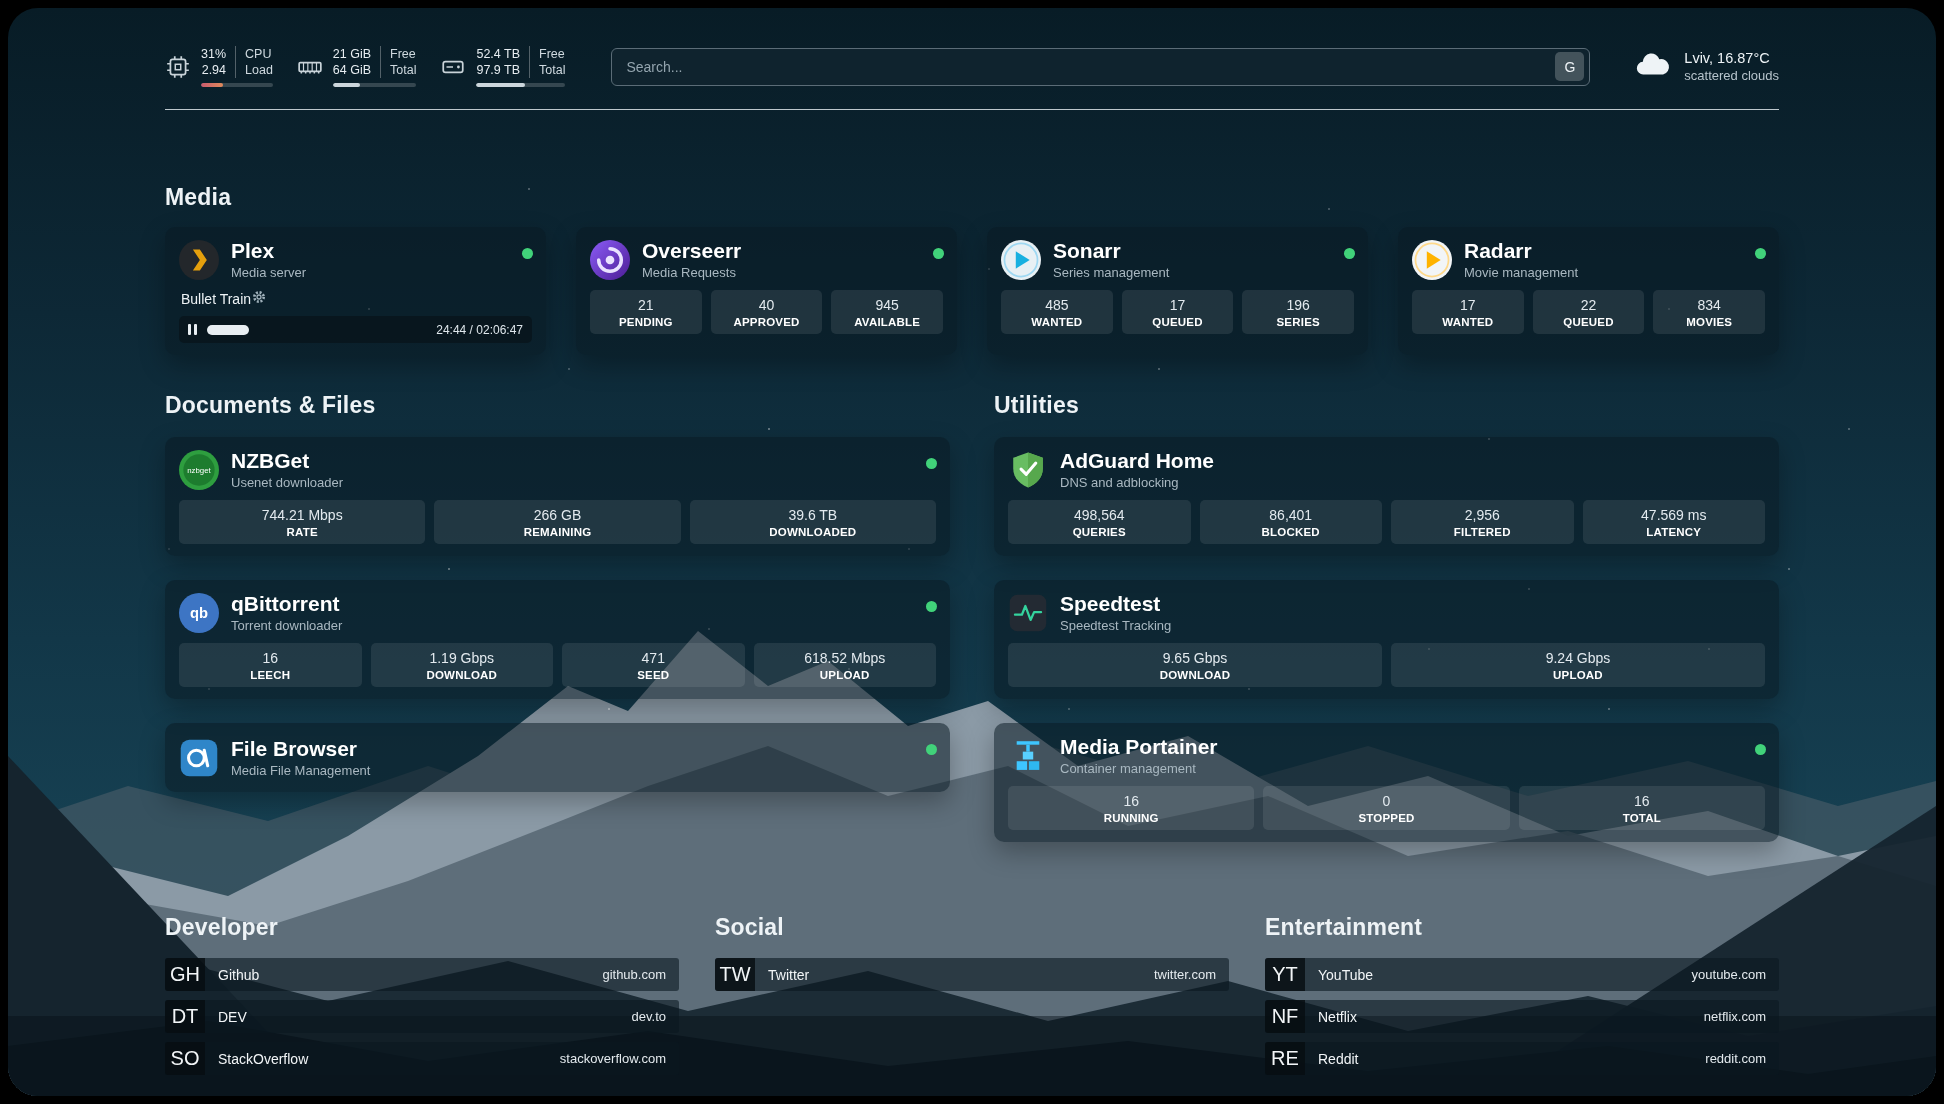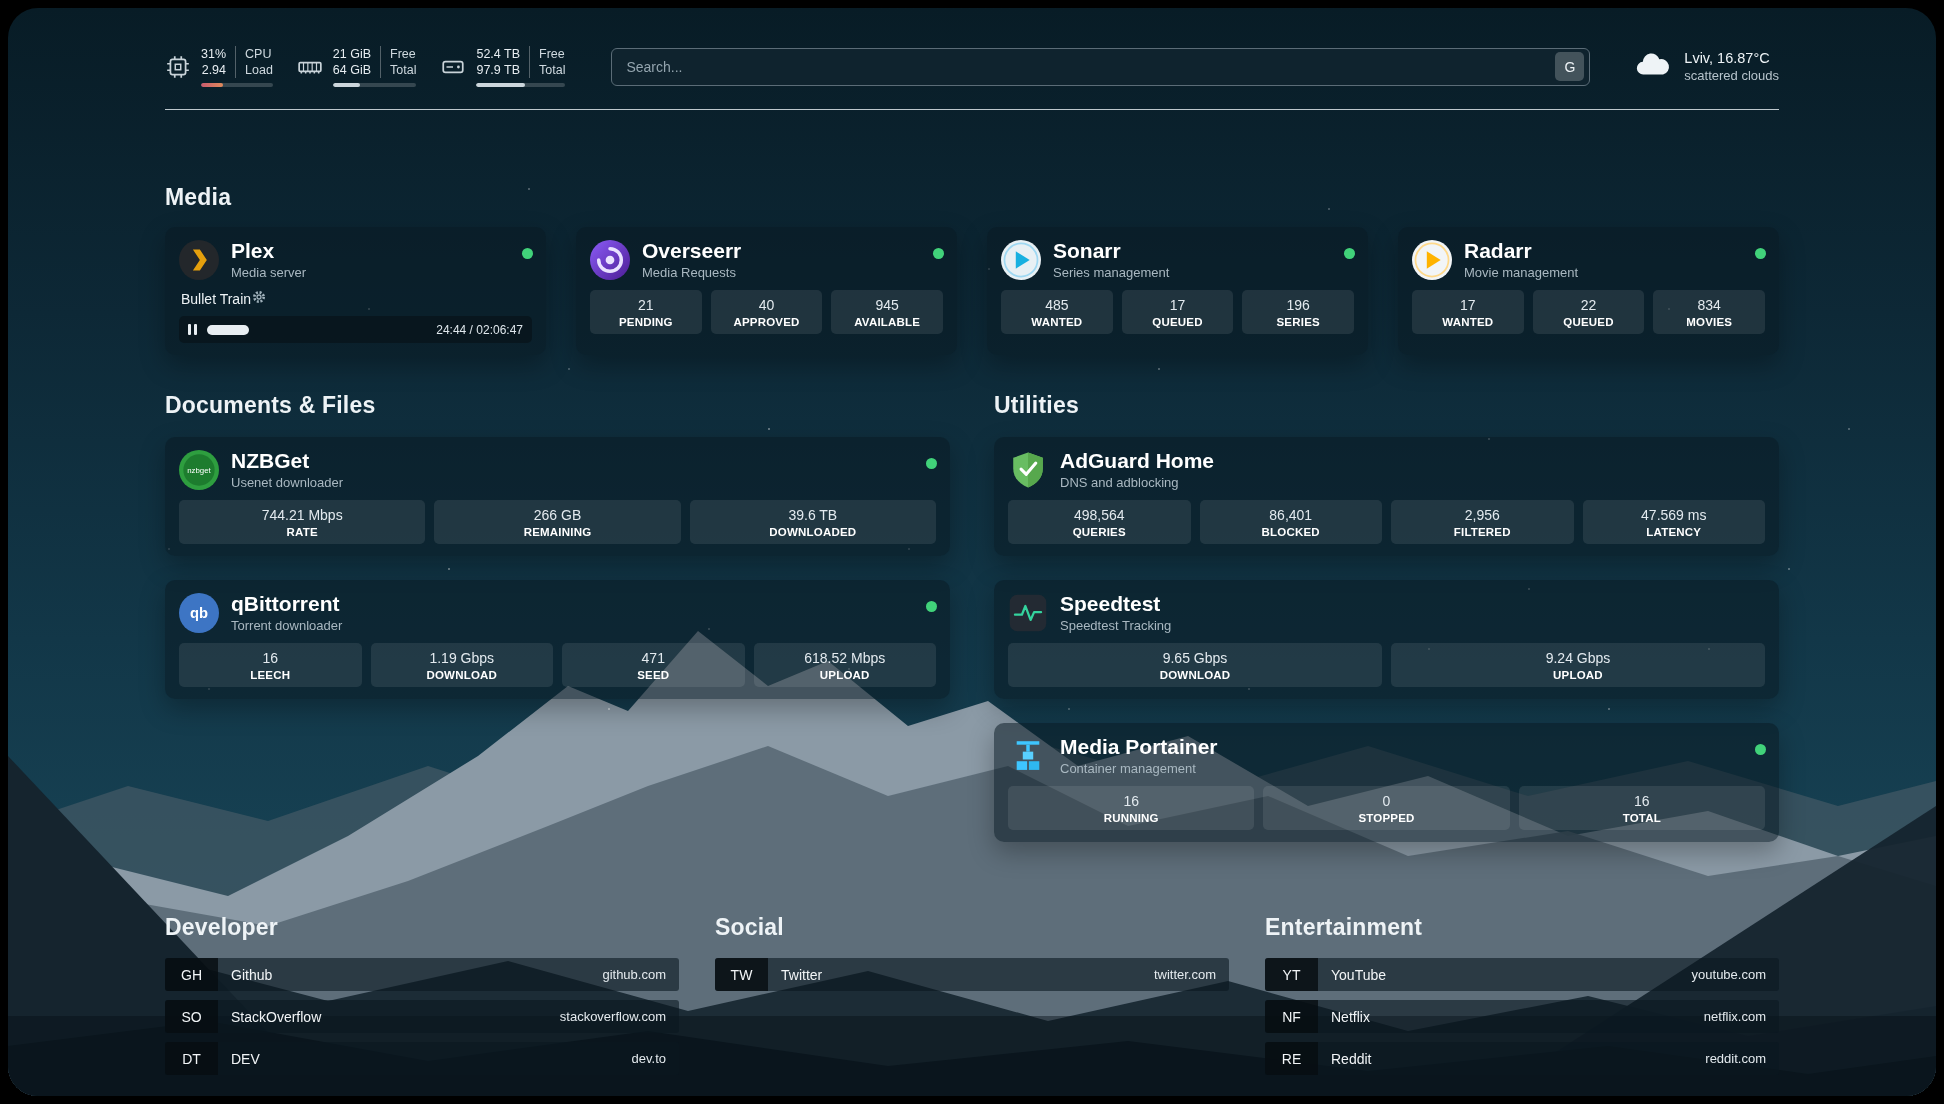--- a/index.html
+++ b/index.html
@@ -89,21 +89,21 @@
   .ptime { font-size:12px; color:#dfe7ec; white-space:nowrap; }
 
   .two-col { display:grid; grid-template-columns:1fr 1fr; gap:0 44px; margin-top:37px; }
   .col-stack { display:flex; flex-direction:column; gap:24px; margin-top:18px; }
   .compact-card .card-head { padding-top:2px; padding-bottom:2px; }
 
   
   .bookmarks { display:grid; grid-template-columns:1fr 1fr 1fr; gap:0 36px; margin-top:72px; padding-bottom:40px; }
   .bm-list { display:flex; flex-direction:column; gap:9px; margin-top:17px; }
   .bm-row { display:flex; align-items:center; height:33px; background:rgba(10,24,32,0.6); border-radius:3px; overflow:hidden; }
-  .bm-abbr { width:53px; height:100%; background:rgba(6,12,16,0.8); color:#f2f5f7; font-size:14px;
+  .bm-abbr { width:40px; height:100%; background:rgba(6,12,16,0.8); color:#f2f5f7; font-size:20px;
     display:flex; align-items:center; justify-content:center; flex:0 0 auto; }
   .bm-name { margin-left:13px; font-size:14px; color:#f2f5f7; }
   .bm-url { margin-left:auto; margin-right:13px; font-size:13px; color:#e4eaee; }
 </style>
 </head>
 <body>
 
 <div class="screen">
 
   <svg class="bg-mountains" viewBox="0 0 1928 500" preserveAspectRatio="none">
@@ -410,20 +410,34 @@
                   <div class="stat-value">471</div>
                   <div class="stat-label">SEED</div>
                 </div>
               <div class="stat">
                   <div class="stat-value">618.52 Mbps</div>
                   <div class="stat-label">UPLOAD</div>
                 </div>
             </div>
           </div>
 
+          <div class="card compact-card">
+            <div class="card-head">
+              <svg class="app-icon" viewBox="0 0 46 46">
+                  <rect x="2" y="2" width="42" height="42" rx="10" fill="#2f86c9"></rect>
+                  <circle cx="20" cy="23" r="9" fill="none" stroke="#fff" stroke-width="3.5"></circle>
+                  <path d="M29 14l4 18" stroke="#fff" stroke-width="3.5" stroke-linecap="round"></path>
+                </svg>
+              <div class="app-titles">
+                <span class="app-name">File Browser</span>
+                <span class="app-sub">Media File Management</span>
+              </div>
+            </div>
+            <span class="status-dot"></span>
+          </div>
 
         </div>
       </div>
 
       <div>
         <h2 class="section-title">Utilities</h2>
         <div class="col-stack">
 
           <div class="card">
             <div class="card-head">
@@ -519,29 +533,29 @@
 
       <div>
         <h2 class="section-title">Developer</h2>
         <div class="bm-list">
           <a class="bm-row">
             <span class="bm-abbr">GH</span>
             <span class="bm-name">Github</span>
             <span class="bm-url">github.com</span>
           </a>
           <a class="bm-row">
+            <span class="bm-abbr">DT</span>
+            <span class="bm-name">DEV</span>
+            <span class="bm-url">dev.to</span>
+          </a>
+          <a class="bm-row">
             <span class="bm-abbr">SO</span>
             <span class="bm-name">StackOverflow</span>
             <span class="bm-url">stackoverflow.com</span>
           </a>
-          <a class="bm-row">
-            <span class="bm-abbr">DT</span>
-            <span class="bm-name">DEV</span>
-            <span class="bm-url">dev.to</span>
-          </a>
         </div>
       </div>
 
       <div>
         <h2 class="section-title">Social</h2>
         <div class="bm-list">
           <a class="bm-row">
             <span class="bm-abbr">TW</span>
             <span class="bm-name">Twitter</span>
             <span class="bm-url">twitter.com</span>

